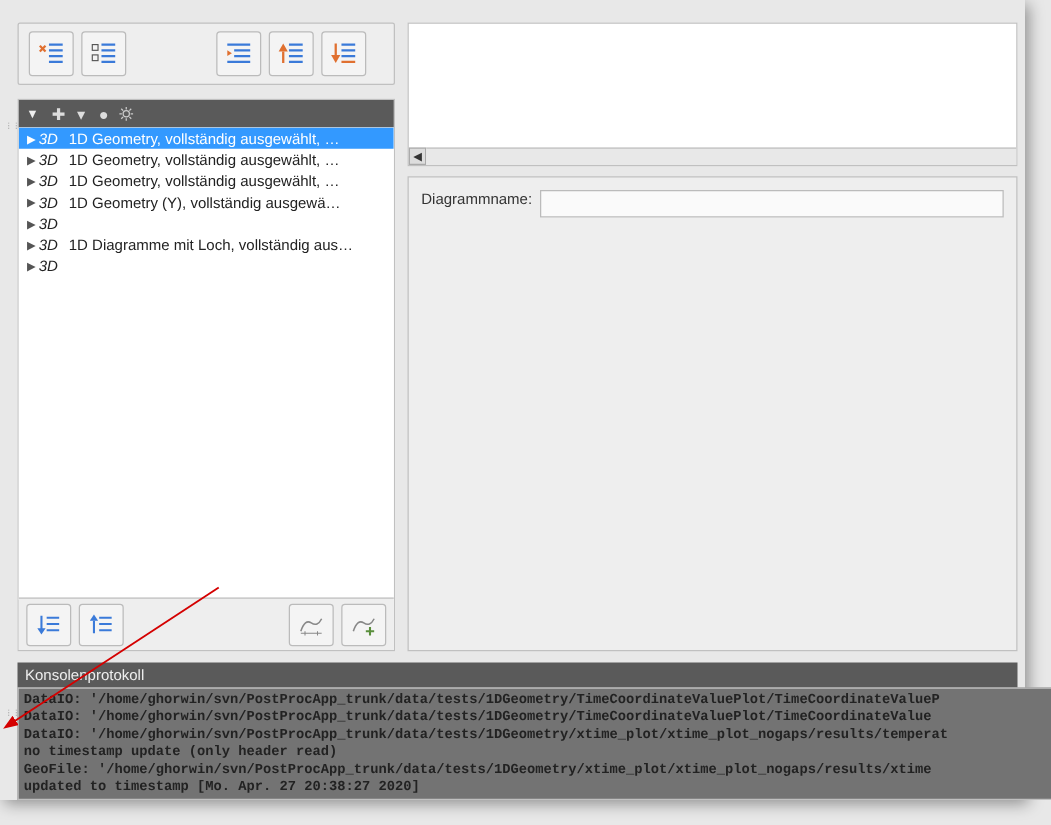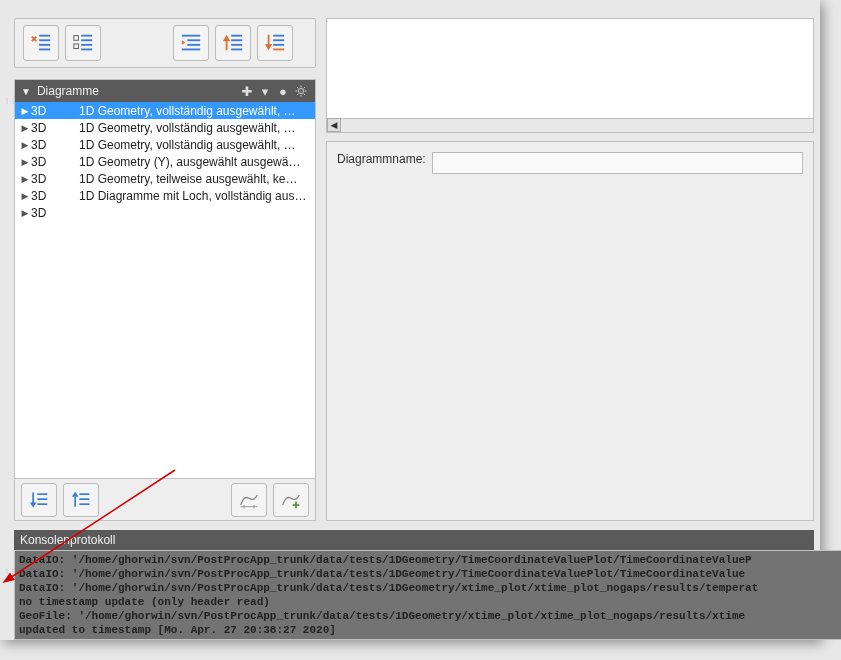--- a/index.html
+++ b/index.html
@@ -101,26 +101,25 @@
     background: #3399ff;
     color: #fff;
   }
   .tree-tri {
     width: 12px;
     font-size: 9px;
     color: #555;
     text-align: center;
   }
   .tree-row.sel .tree-tri { color: #fff; }
-  .tree-tag { width: 24px; }
+  .tree-tag { width: 24px; font-style: italic; }
   .tree-label {
     flex: 1;
     overflow: hidden;
     text-overflow: ellipsis;
-    margin-left: 24px;
   }
 
   
   .bottom-toolbar {
     position: absolute;
     bottom: 0; left: 0;
     width: 100%;
     height: 42px;
     background: #eeeeee;
     border-top: 1px solid #c0c0c0;
@@ -317,21 +316,20 @@
         </g>
         <line x1="5" y1="3" x2="5" y2="14" stroke="#e07030" stroke-width="2"></line>
         <polygon points="5,20 9,13 1,13" fill="#e07030"></polygon>
       </svg>
     </div>
   </div>
 
   <div class="panel">
     <div class="panel-header">
       <span class="tri">▼</span>
-      <span class="title">Diagramme</span>
       <span class="hdr-icon">✚</span>
       <span class="hdr-icon">▾</span>
       <span class="hdr-icon">●</span>
       <span class="hdr-icon">
         <svg width="12" height="12" viewBox="0 0 24 24">
           <circle cx="12" cy="12" r="5" fill="none" stroke="#ccc" stroke-width="2"></circle>
           <g stroke="#ccc" stroke-width="2">
             <line x1="12" y1="1" x2="12" y2="5"></line>
               <line x1="12" y1="19" x2="12" y2="23"></line>
             <line x1="1" y1="12" x2="5" y2="12"></line>
@@ -357,26 +355,25 @@
           <span class="tree-label">1D Geometry, vollständig ausgewählt, …</span>
         </div>
         <div class="tree-row">
           <span class="tree-tri">▶</span>
           <span class="tree-tag">3D</span>
           <span class="tree-label">1D Geometry, vollständig ausgewählt, …</span>
         </div>
         <div class="tree-row">
           <span class="tree-tri">▶</span>
           <span class="tree-tag">3D</span>
-          <span class="tree-label">1D Geometry (Y), ausgewählt ausgewä…</span>
-        </div>
-        <div class="tree-row">
-          <span class="tree-tri">▶</span>
-          <span class="tree-tag">3D</span>
-          <span class="tree-label">1D Geometry, teilweise ausgewählt, ke…</span>
+          <span class="tree-label">1D Geometry (Y), vollständig ausgewä…</span>
+        </div>
+        <div class="tree-row">
+          <span class="tree-tri">▶</span>
+          <span class="tree-tag">3D</span>
         </div>
         <div class="tree-row">
           <span class="tree-tri">▶</span>
           <span class="tree-tag">3D</span>
           <span class="tree-label">1D Diagramme mit Loch, vollständig aus…</span>
         </div>
         <div class="tree-row">
           <span class="tree-tri">▶</span>
           <span class="tree-tag">3D</span>
         </div>

